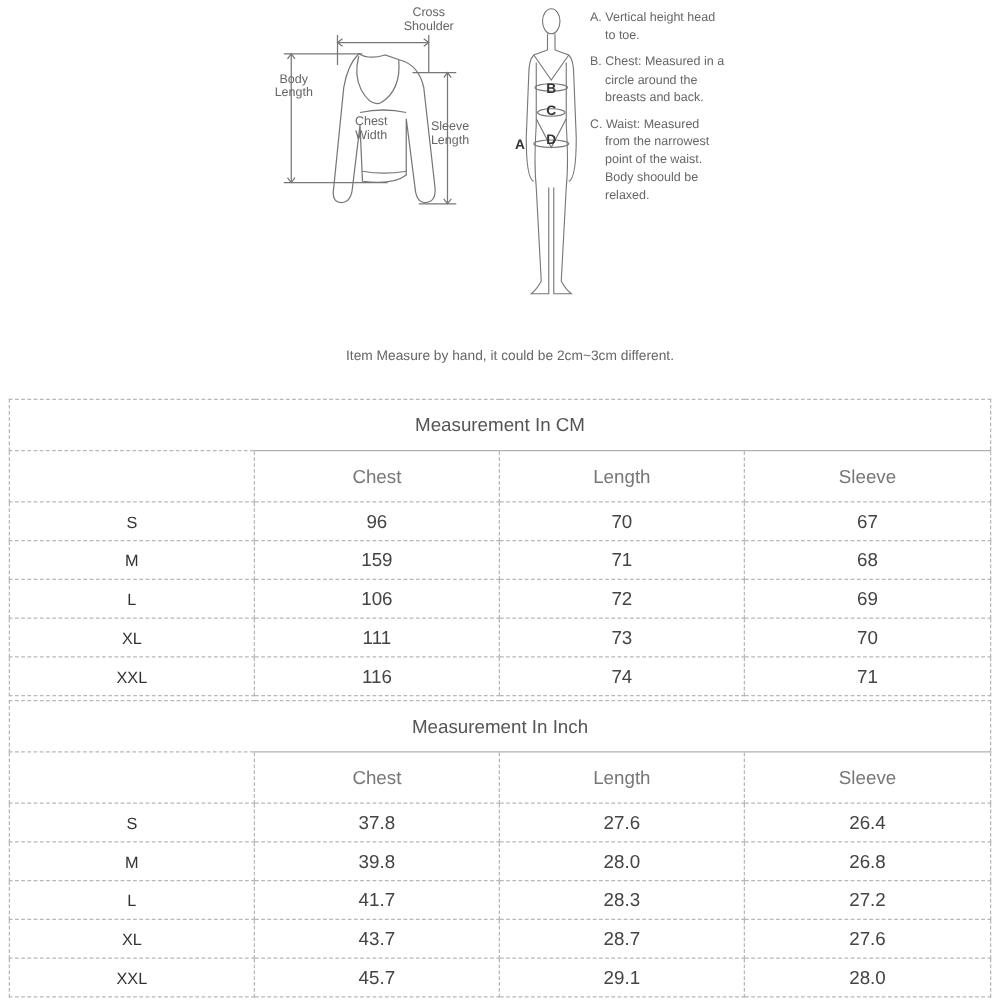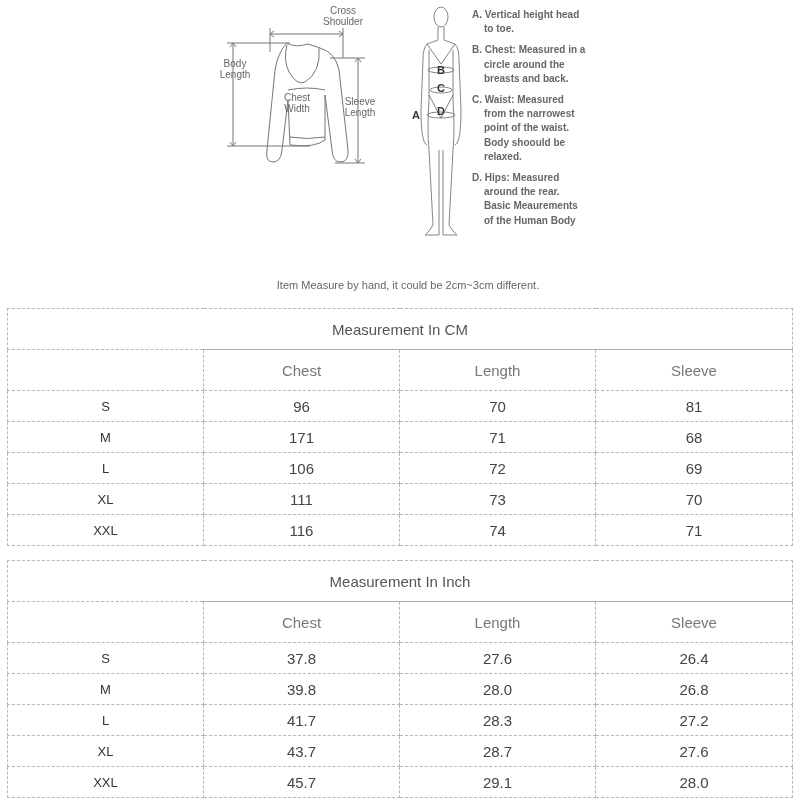--- a/index.html
+++ b/index.html
@@ -2,21 +2,21 @@
 <html><head>
 <meta charset="utf-8">
 <style>
   html, body { margin:0; padding:0; background:#ffffff; }
   body { width:800px; height:800px; position:relative; overflow:hidden;
          font-family:"Liberation Sans", sans-serif; color:#555; }
   .diagram { position:absolute; top:0; left:0; width:800px; height:270px; }
   .garment { position:absolute; left:215px; top:0; width:170px; height:170px; }
   .glabel { position:absolute; font-size:10px; line-height:11px; color:#666; text-align:center; }
   .body-fig { position:absolute; left:405px; top:0; width:70px; height:250px; }
-  .legend { position:absolute; left:472px; top:8px; width:120px; font-size:10px; line-height:14.2px; color:#666;font-weight:bold; }
+  .legend { position:absolute; left:472px; top:8px; width:120px; font-size:10px; line-height:14.2px; color:#666; }
   .legend .item { margin-bottom:7px; }
   .legend .item .first { display:block; }
   .legend .item .rest { display:block; padding-left:12px; }
   .note { position:absolute; top:279px; left:16px; width:784px; text-align:center; font-size:11px; color:#666; }
   table.size { position:absolute; left:7px; width:785px; border-collapse:collapse; table-layout:fixed; }
   table.size td { border:1px dashed #b8b8b8; text-align:center; padding:0; }
   .t-title { height:40px; font-size:15px; color:#555; }
   .t-head td { height:40px; font-size:15px; color:#777; }
   .t-head td.blank { }
   .t-row td { height:30px; font-size:15px; color:#444; }
@@ -111,57 +111,51 @@
       <span class="rest">circle around the</span>
       <span class="rest">breasts and back.</span>
     </div>
     <div class="item">
       <span class="first">C. Waist: Measured</span>
       <span class="rest">from the narrowest</span>
       <span class="rest">point of the waist.</span>
       <span class="rest">Body shoould be</span>
       <span class="rest">relaxed.</span>
     </div>
-    <div class="item">
-      <span class="first">D. Hips: Measured</span>
-      <span class="rest">around the rear.</span>
-      <span class="rest">Basic Meaurements</span>
-      <span class="rest">of the Human Body</span>
-    </div>
   </div>
 </div>
 
 <div class="note">Item Measure by hand, it could be 2cm~3cm different.</div>
 
-<table class="size" style="top:308px;">
+<table class="size" style="top:319px;">
   <colgroup>
       <col style="width:196px">
       <col style="width:196px">
       <col style="width:196px">
       <col style="width:197px">
     </colgroup>
   <tbody>
       <tr>
     <td class="t-title" colspan="4">Measurement In CM</td>
   </tr>
   <tr class="t-head">
     <td class="blank"></td>
     <td class="col-h">Chest</td>
     <td class="col-h">Length</td>
     <td class="col-h">Sleeve</td>
   </tr>
   <tr class="t-row">
     <td class="size-col">S</td>
     <td>96</td>
     <td>70</td>
-    <td>81</td>
+    <td>67</td>
   </tr>
   <tr class="t-row">
     <td class="size-col">M</td>
-    <td>171</td>
+    <td>159</td>
     <td>71</td>
     <td>68</td>
   </tr>
   <tr class="t-row">
     <td class="size-col">L</td>
     <td>106</td>
     <td>72</td>
     <td>69</td>
   </tr>
   <tr class="t-row">

